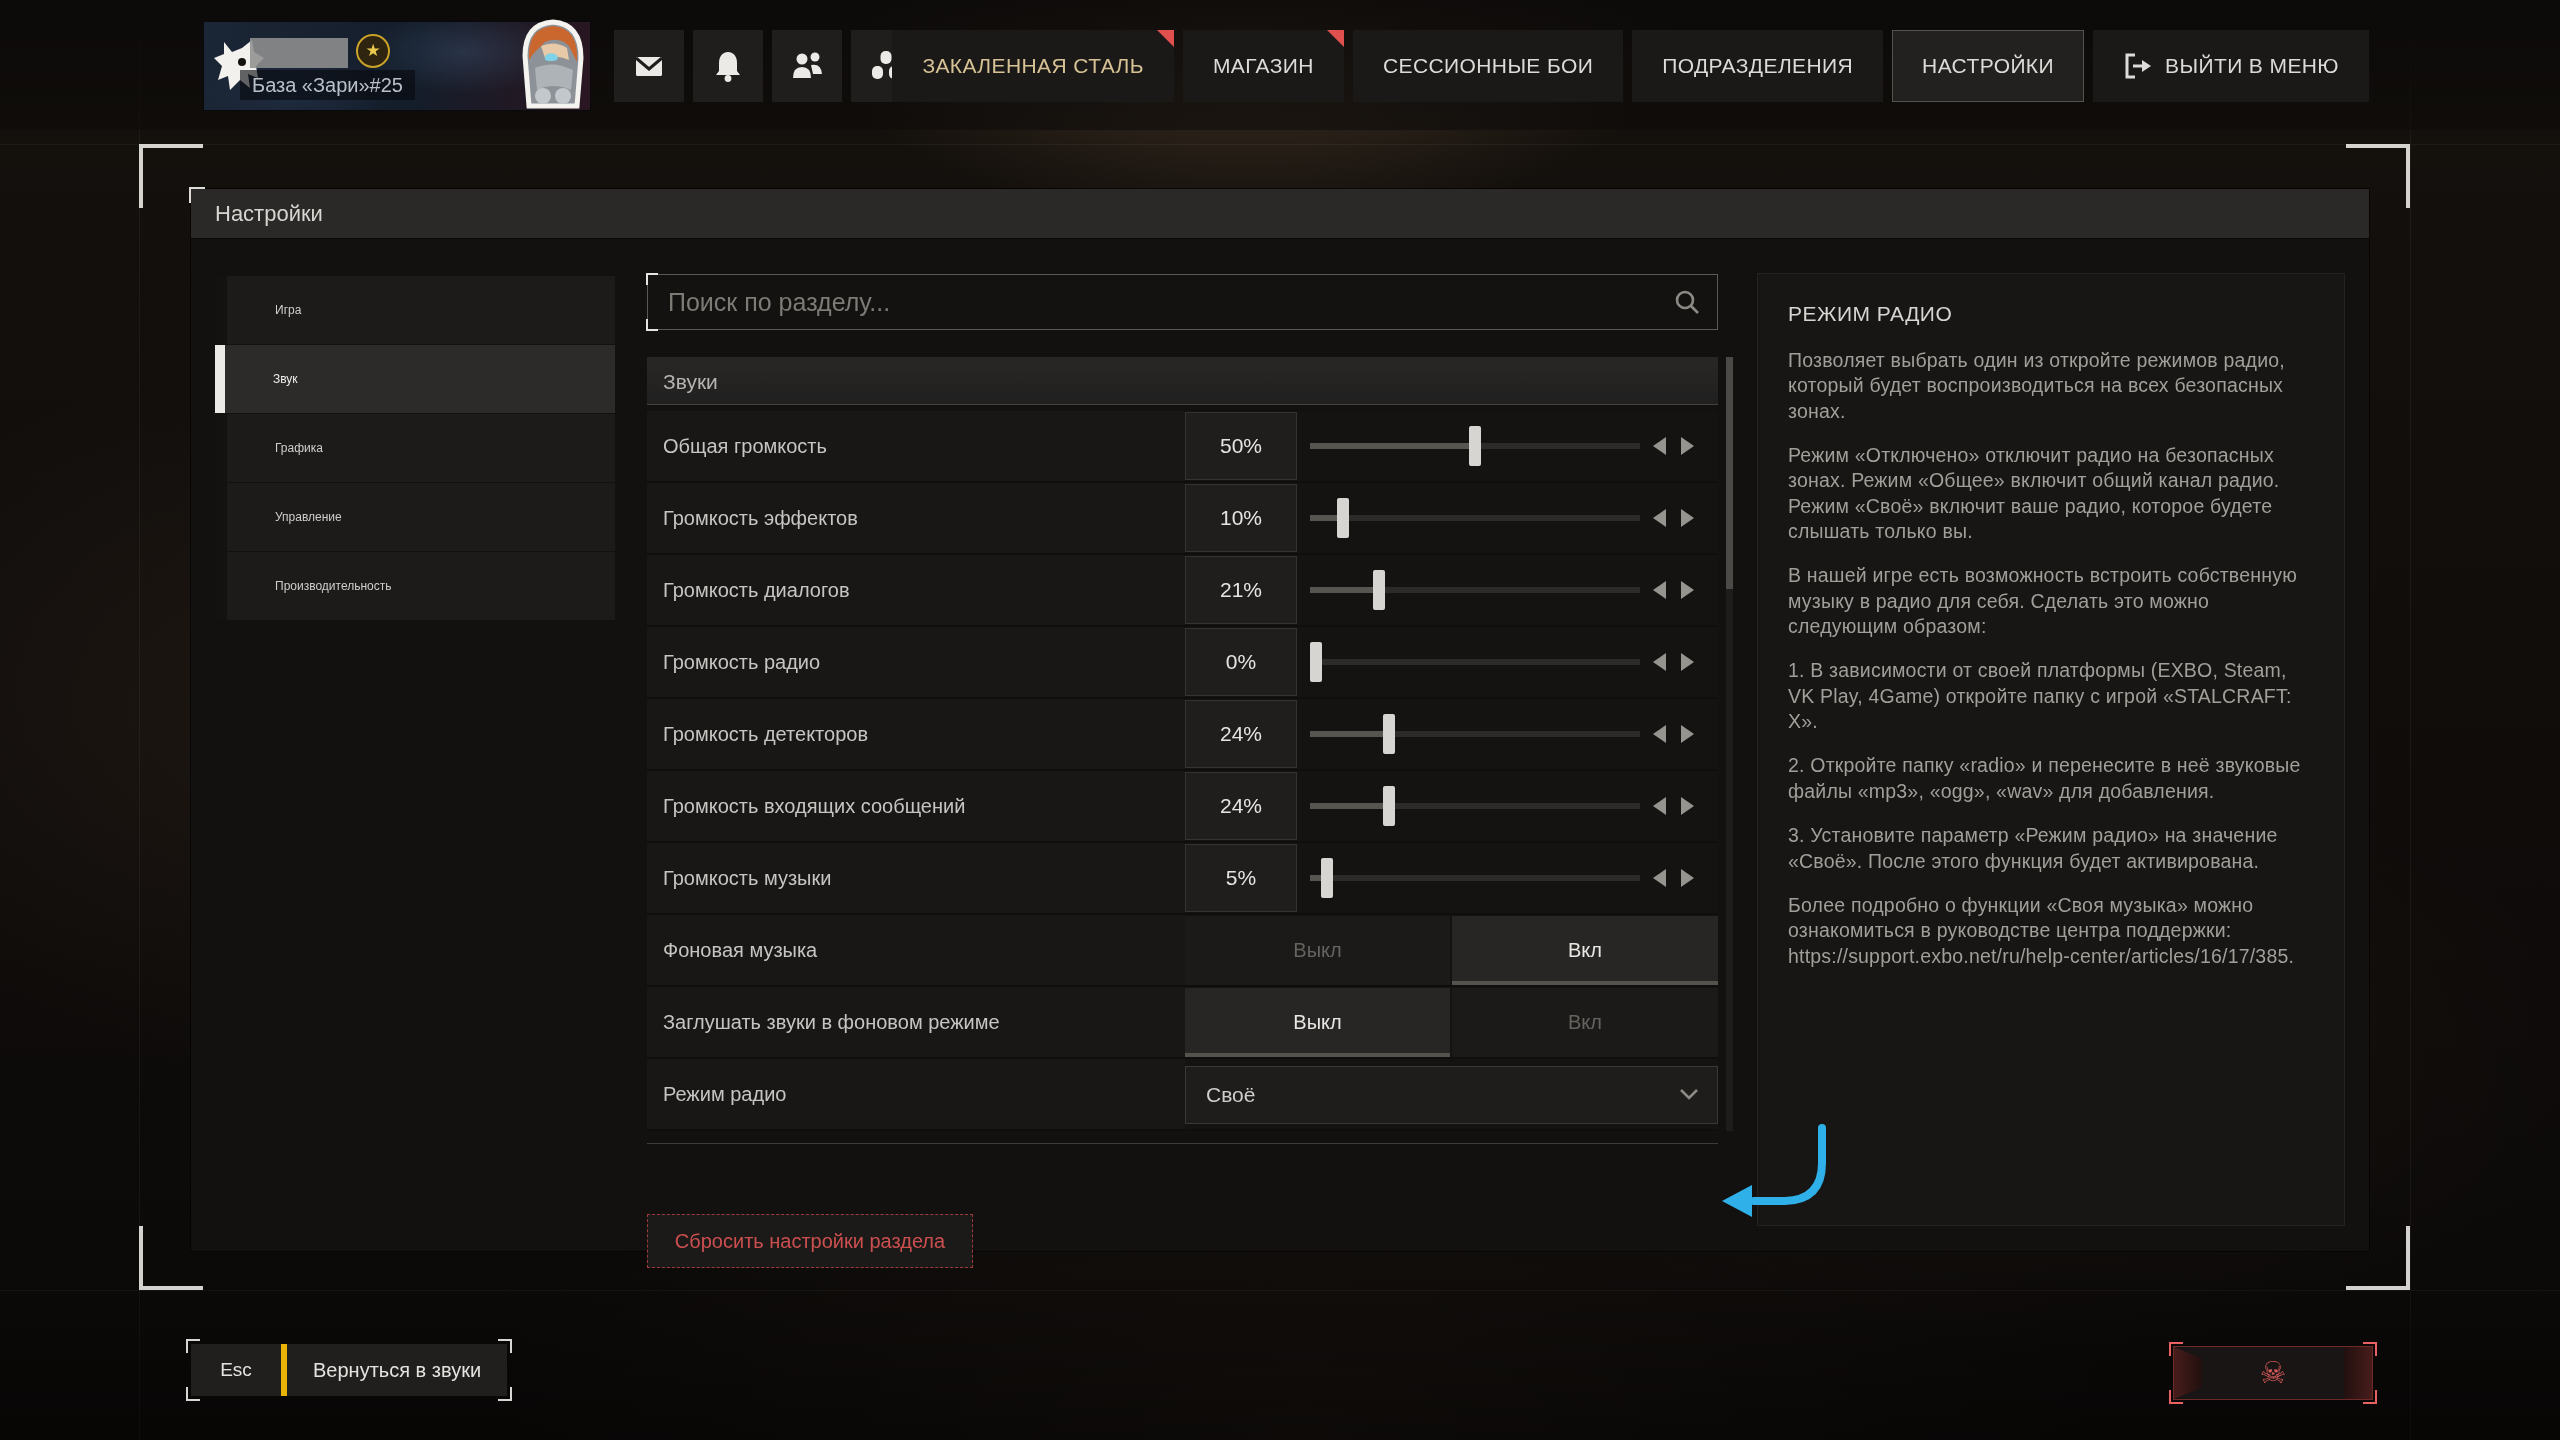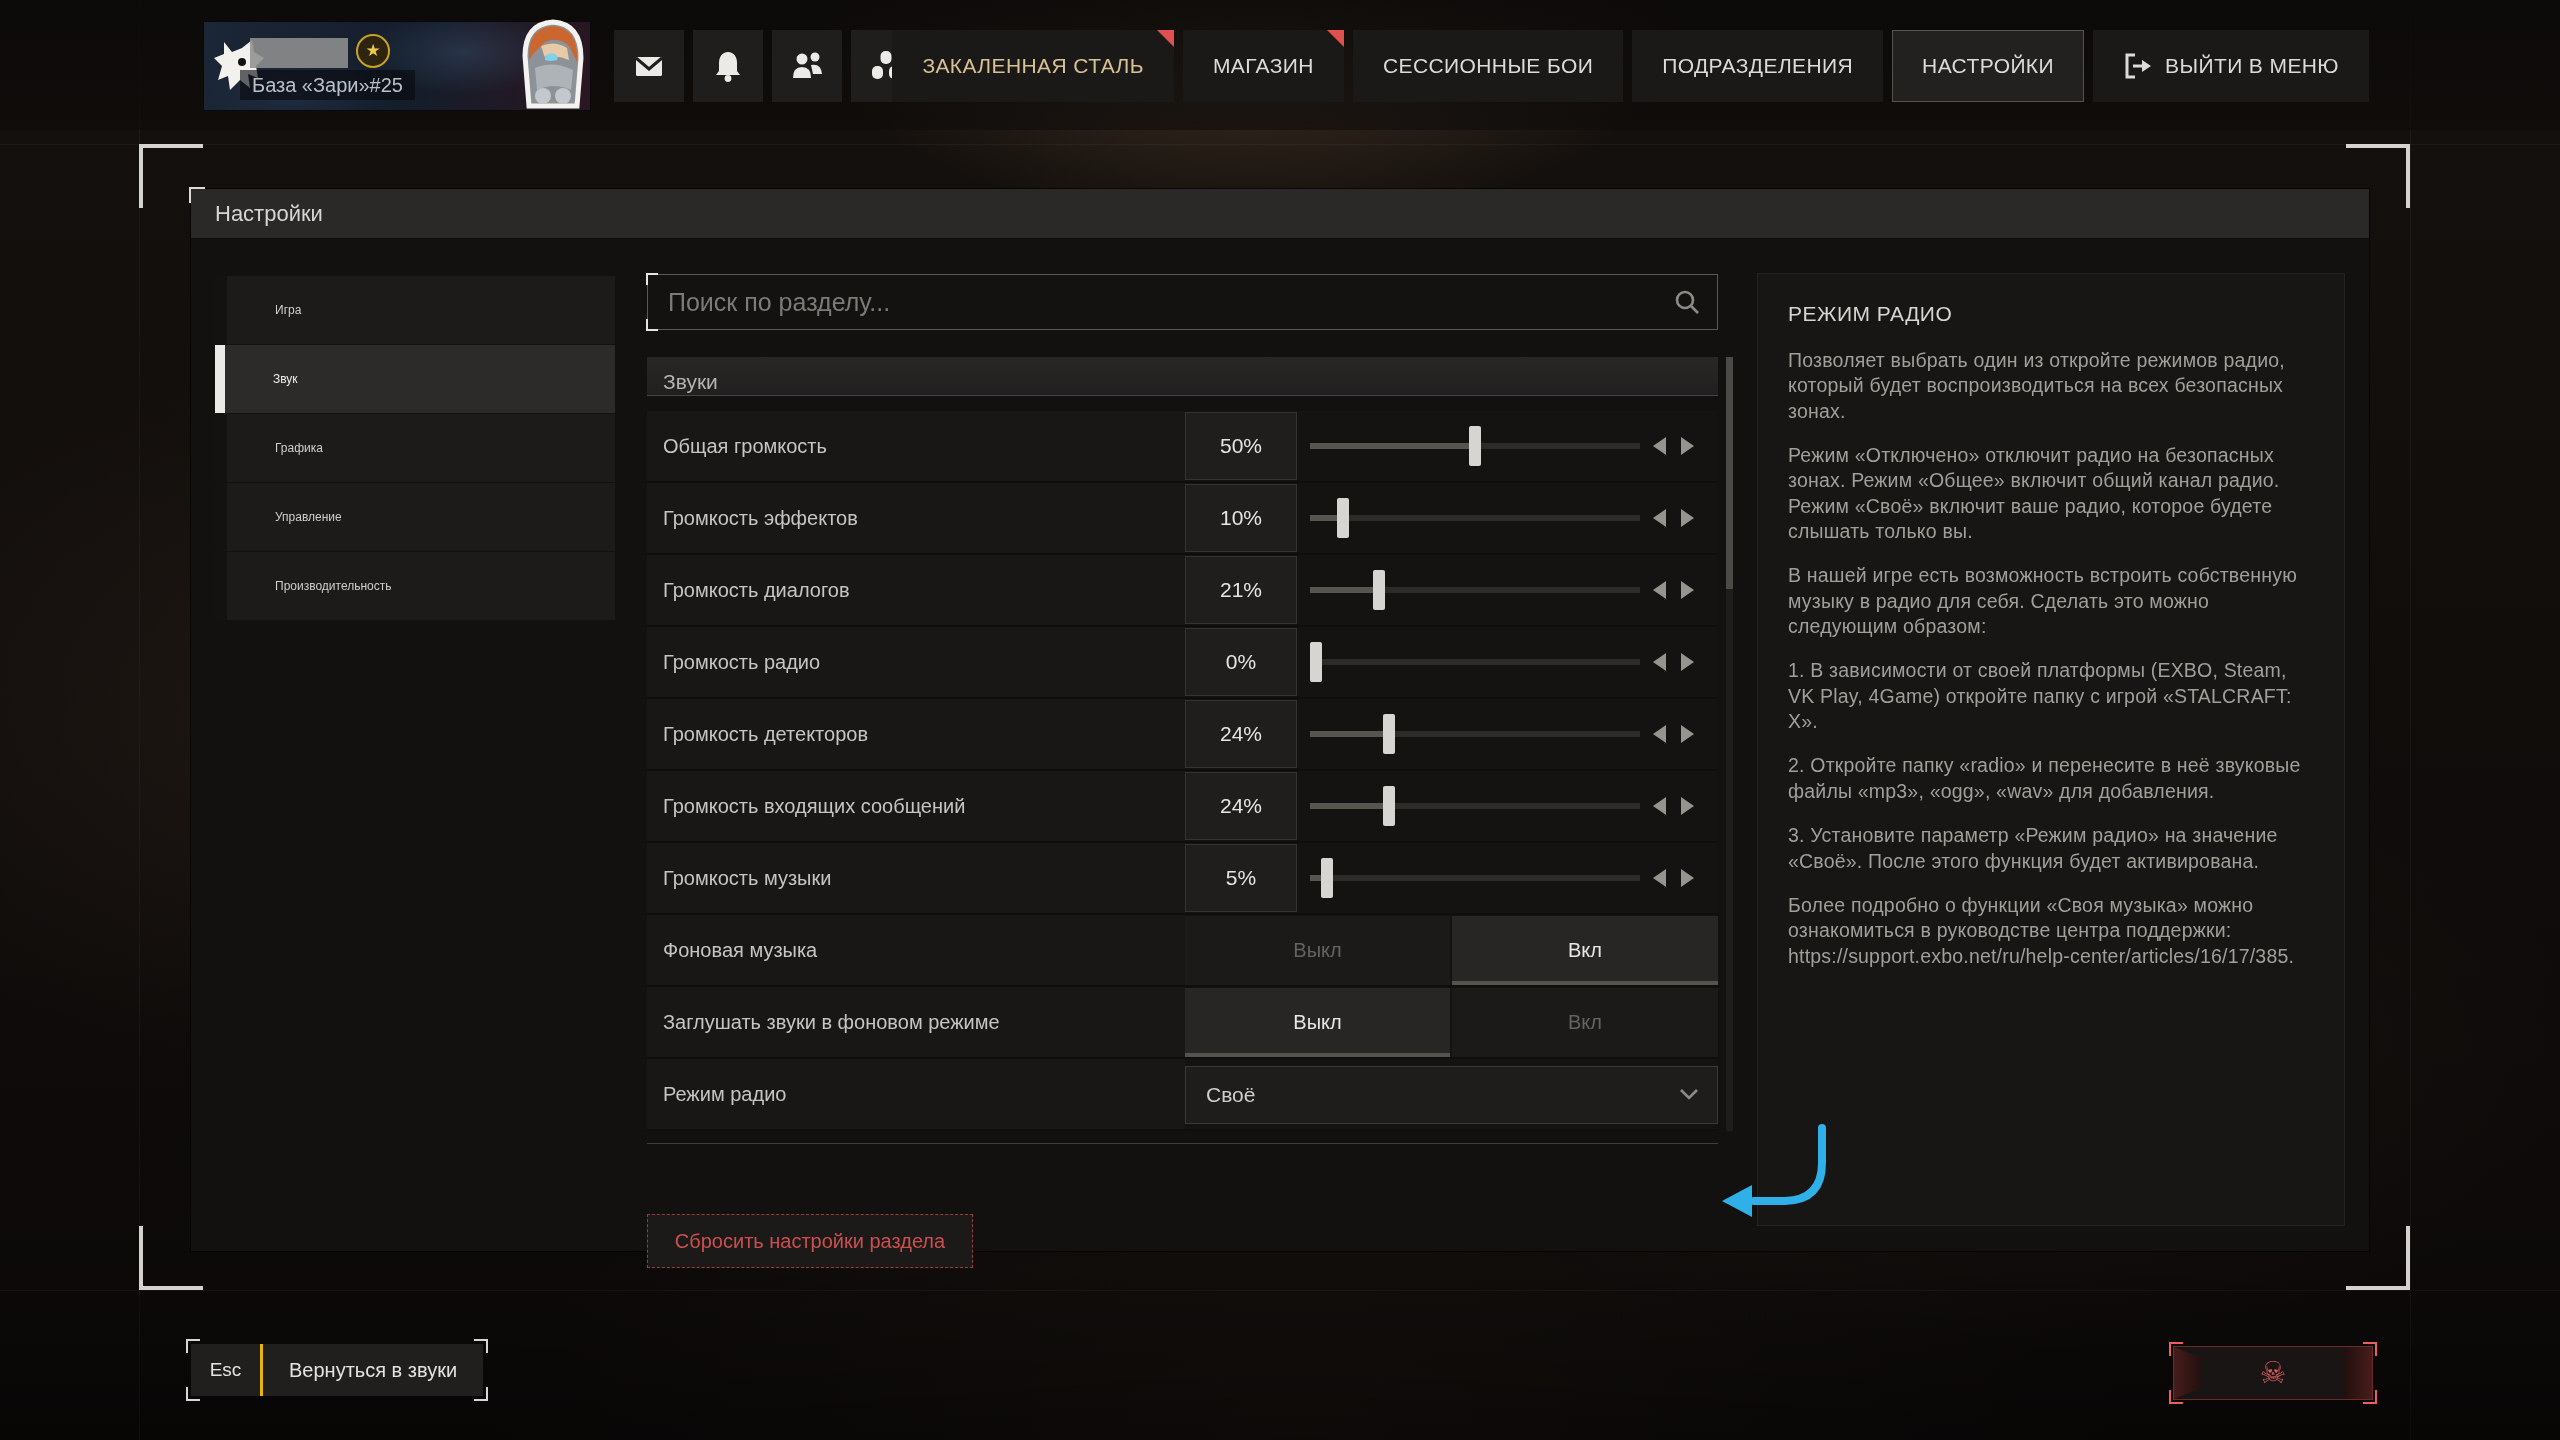--- a/index.html
+++ b/index.html
@@ -62,21 +62,21 @@
 
   .search-box{position:absolute;left:456px;top:85px;width:1071px;height:56px;background:#131211;border:1px solid #5a5852;}
   .search-box input{position:absolute;inset:0;background:transparent;border:0;outline:none;color:#bdbcb8;
     font-size:25px;padding:0 60px 0 20px;}
   .search-box input::placeholder{color:#7c7b76;}
   .search-tick{position:absolute;width:12px;height:12px;border-color:#e6e4e0;border-style:solid;border-width:0;}
   .st-tl{left:-2px;top:-2px;border-left-width:2px;border-top-width:2px;}
   .st-bl{left:-2px;bottom:-2px;border-left-width:2px;border-bottom-width:2px;}
   .search-icon{position:absolute;right:16px;top:13px;}
 
-  .section-header{position:absolute;left:456px;top:168px;width:1071px;height:39px;
+  .section-header{position:absolute;left:456px;top:168px;width:1071px;height:48px;
     background:linear-gradient(180deg,#282725,#212020);border-bottom:1px solid #444341;
     color:#b5b4b0;font-size:21px;line-height:50px;padding-left:16px;}
   .rows{position:absolute;left:456px;top:222px;width:1071px;}
   .row{position:relative;height:72px;border-bottom:2px solid #0f0e0d;background:#141312;}
   .row-label{position:absolute;left:0;top:0;width:538px;height:70px;background:#181716;
     color:#c6c5c1;font-size:20px;line-height:70px;padding-left:16px;white-space:nowrap;overflow:hidden;}
   .controls{position:absolute;left:538px;top:0;width:533px;height:70px;}
   .valbox{position:absolute;left:0;top:1px;width:112px;height:68px;background:#1f1e1d;border:1px solid #343331;
     color:#e5e4e1;font-size:21px;line-height:66px;text-align:center;}
   .slider{position:absolute;left:125px;top:0;width:330px;height:70px;cursor:pointer;}
@@ -105,21 +105,21 @@
 
   .help{position:absolute;left:1566px;top:84px;width:588px;height:953px;background:#171614;
     border:1px solid #242322;padding:28px 30px;overflow:hidden;}
   .help h3{margin:0 0 22px 0;font-size:21px;font-weight:normal;color:#d6d5d1;letter-spacing:.5px;}
   .help p{margin:0 0 19px 0;font-size:19.5px;line-height:1.3;color:#a09f9a;letter-spacing:.2px;overflow-wrap:anywhere;}
 
   .anno{position:absolute;inset:0;pointer-events:none;z-index:6;}
 
   
   .esc-group{position:absolute;left:191px;top:1344px;height:52px;display:flex;background:#201f1d;z-index:4;cursor:pointer;}
-  .esc-key{width:72px;text-align:center;color:#e4e3e0;font-size:19px;line-height:52px;border-right:3px solid #eab308;}
+  .esc-key{width:96px;text-align:center;color:#e4e3e0;font-size:19px;line-height:52px;border-right:6px solid #eab308;}
   .return-lbl{padding:0 26px;color:#e4e3e0;font-size:20px;line-height:52px;white-space:nowrap;}
   .tick{position:absolute;width:14px;height:14px;border:0 solid #d8d6d2;}
   .t-tl{left:-5px;top:-5px;border-left-width:2px;border-top-width:2px;}
   .t-tr{right:-5px;top:-5px;border-right-width:2px;border-top-width:2px;}
   .t-bl{left:-5px;bottom:-5px;border-left-width:2px;border-bottom-width:2px;}
   .t-br{right:-5px;bottom:-5px;border-right-width:2px;border-bottom-width:2px;}
   .skull-btn{position:absolute;right:187px;top:1346px;width:200px;height:54px;background:#191514;
     border:1px solid #6e2a28;z-index:4;cursor:pointer;display:flex;align-items:center;justify-content:center;}
   .skull-btn::before,.skull-btn::after{content:"";position:absolute;top:0;bottom:0;width:28px;
     background:linear-gradient(90deg,rgba(140,40,38,.40),rgba(40,12,10,.55));}

